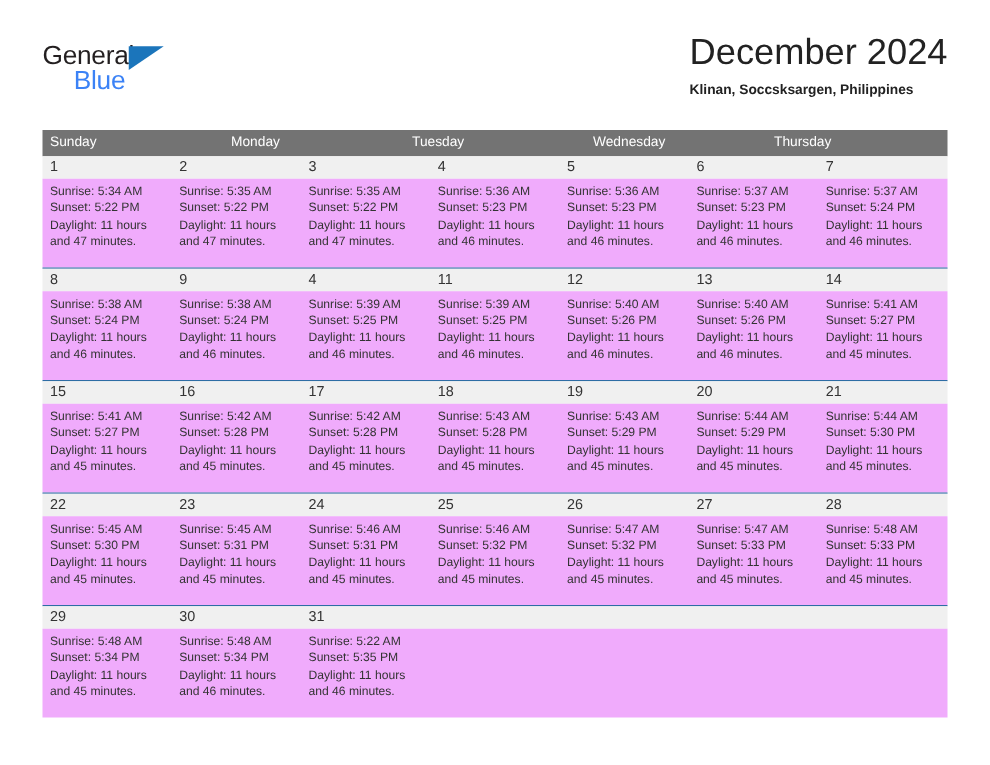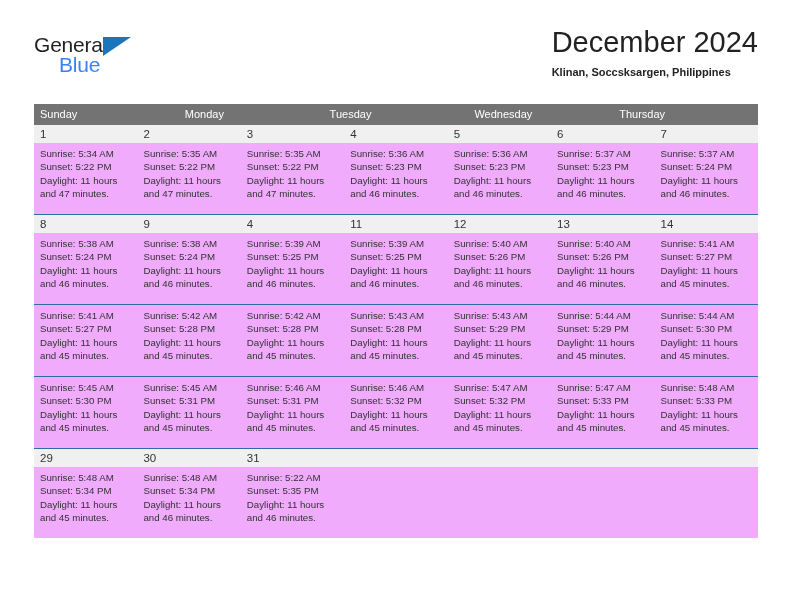--- a/index.html
+++ b/index.html
@@ -282,20 +282,29 @@
               <div class="dl-wrap">Daylight: 11 hours and 46 minutes.</div>
             </div>
             <div class="body-cell">
               <div>Sunrise: 5:41 AM</div>
               <div>Sunset: 5:27 PM</div>
               <div class="dl-wrap">Daylight: 11 hours and 45 minutes.</div>
             </div>
           </div>
         </div>
         <div class="week">
+          <div class="week-nums">
+            <div class="num-cell">15</div>
+            <div class="num-cell">16</div>
+            <div class="num-cell">17</div>
+            <div class="num-cell">18</div>
+            <div class="num-cell">19</div>
+            <div class="num-cell">20</div>
+            <div class="num-cell">21</div>
+          </div>
           <div class="week-body">
             <div class="body-cell">
               <div>Sunrise: 5:41 AM</div>
               <div>Sunset: 5:27 PM</div>
               <div class="dl-wrap">Daylight: 11 hours and 45 minutes.</div>
             </div>
             <div class="body-cell">
               <div>Sunrise: 5:42 AM</div>
               <div>Sunset: 5:28 PM</div>
               <div class="dl-wrap">Daylight: 11 hours and 45 minutes.</div>
@@ -321,20 +330,29 @@
               <div class="dl-wrap">Daylight: 11 hours and 45 minutes.</div>
             </div>
             <div class="body-cell">
               <div>Sunrise: 5:44 AM</div>
               <div>Sunset: 5:30 PM</div>
               <div class="dl-wrap">Daylight: 11 hours and 45 minutes.</div>
             </div>
           </div>
         </div>
         <div class="week">
+          <div class="week-nums">
+            <div class="num-cell">22</div>
+            <div class="num-cell">23</div>
+            <div class="num-cell">24</div>
+            <div class="num-cell">25</div>
+            <div class="num-cell">26</div>
+            <div class="num-cell">27</div>
+            <div class="num-cell">28</div>
+          </div>
           <div class="week-body">
             <div class="body-cell">
               <div>Sunrise: 5:45 AM</div>
               <div>Sunset: 5:30 PM</div>
               <div class="dl-wrap">Daylight: 11 hours and 45 minutes.</div>
             </div>
             <div class="body-cell">
               <div>Sunrise: 5:45 AM</div>
               <div>Sunset: 5:31 PM</div>
               <div class="dl-wrap">Daylight: 11 hours and 45 minutes.</div>

